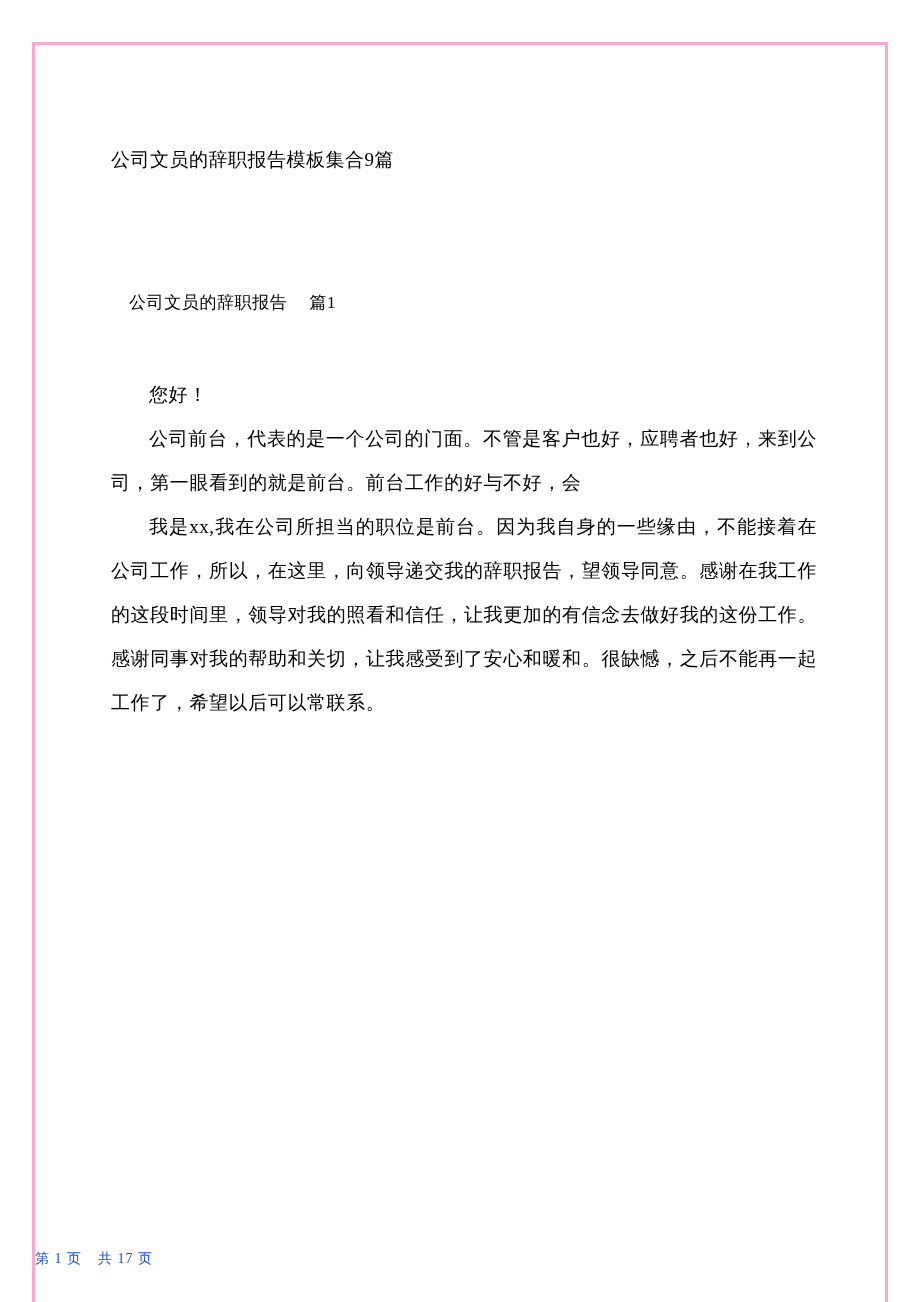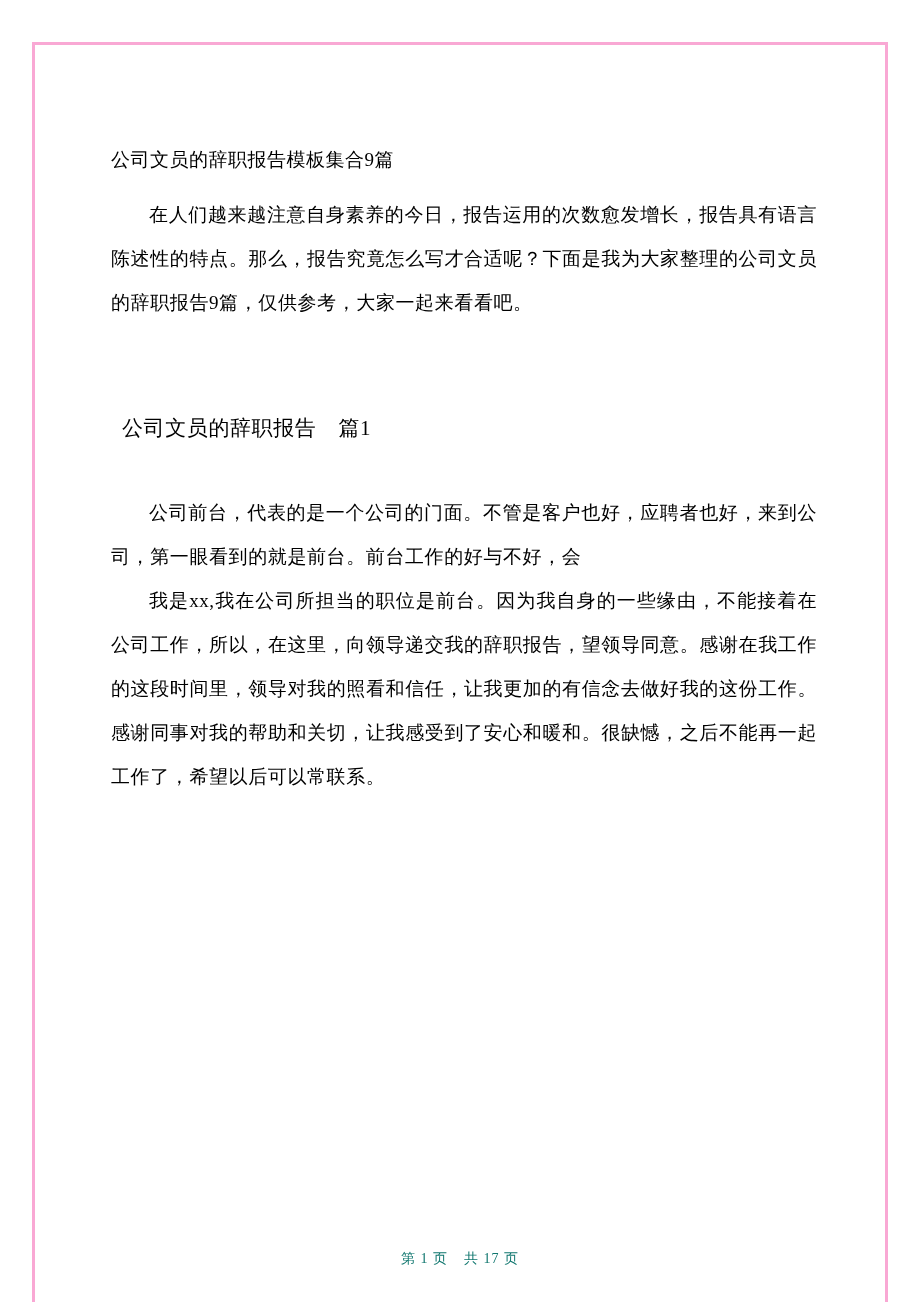--- a/index.html
+++ b/index.html
@@ -48,75 +48,74 @@
   p.indent {
     text-indent: 2em;
   }
   .gap-lg {
     height: 72px;
   }
   .gap-sm {
     height: 16px;
   }
   .section-head {
-    font-size: 21px;
+    font-size: 17px;
     line-height: 40px;
     letter-spacing: 0.6px;
-    margin: 11px;
+    margin: 18px;
   }
   .section-head .sp {
     display: inline-block;
     width: 22px;
   }
   .salutation {
     font-size: 19px;
     line-height: 44px;
     margin: 0;
     letter-spacing: 0.6px;
   }
   .footer {
     position: absolute;
     left: 0;
     right: 0;
     bottom: 42px;
-    text-align: center;
     font-size: 14px;
     letter-spacing: 1px;
-    color: #0f766e;
+    color: #1d4ed8;
   }
   .footer .pg {
     display: inline-block;
   }
   .footer .sep {
     display: inline-block;
     width: 16px;
   }
 </style>
 </head>
 <body>
 
 <div class="page">
 
   <div class="content">
 
     <div class="doc-title">公司文员的辞职报告模板集合9篇</div>
 
-    <p class="para indent">在人们越来越注意自身素养的今日，报告运用的次数愈发增长，报告具有语言陈述性的特点。那么，报告究竟怎么写才合适呢？下面是我为大家整理的公司文员的辞职报告9篇，仅供参考，大家一起来看看吧。</p>
 
     <div class="gap-lg"></div>
 
     <div class="section-head">
       <span>公司文员的辞职报告</span><span class="sp"></span><span>篇1</span>
     </div>
 
     <div class="gap-sm"></div>
 
 
     <div class="gap-sm"></div>
 
+    <p class="para indent">您好！</p>
 
     <p class="para indent">公司前台，代表的是一个公司的门面。不管是客户也好，应聘者也好，来到公司，第一眼看到的就是前台。前台工作的好与不好，会</p>
 
     <p class="para indent">我是xx,我在公司所担当的职位是前台。因为我自身的一些缘由，不能接着在公司工作，所以，在这里，向领导递交我的辞职报告，望领导同意。感谢在我工作的这段时间里，领导对我的照看和信任，让我更加的有信念去做好我的这份工作。感谢同事对我的帮助和关切，让我感受到了安心和暖和。很缺憾，之后不能再一起工作了，希望以后可以常联系。</p>
 
   </div>
 
   <div class="footer">
     <span class="pg">第 1 页</span><span class="sep"></span><span class="pg">共 17 页</span>
   </div>

